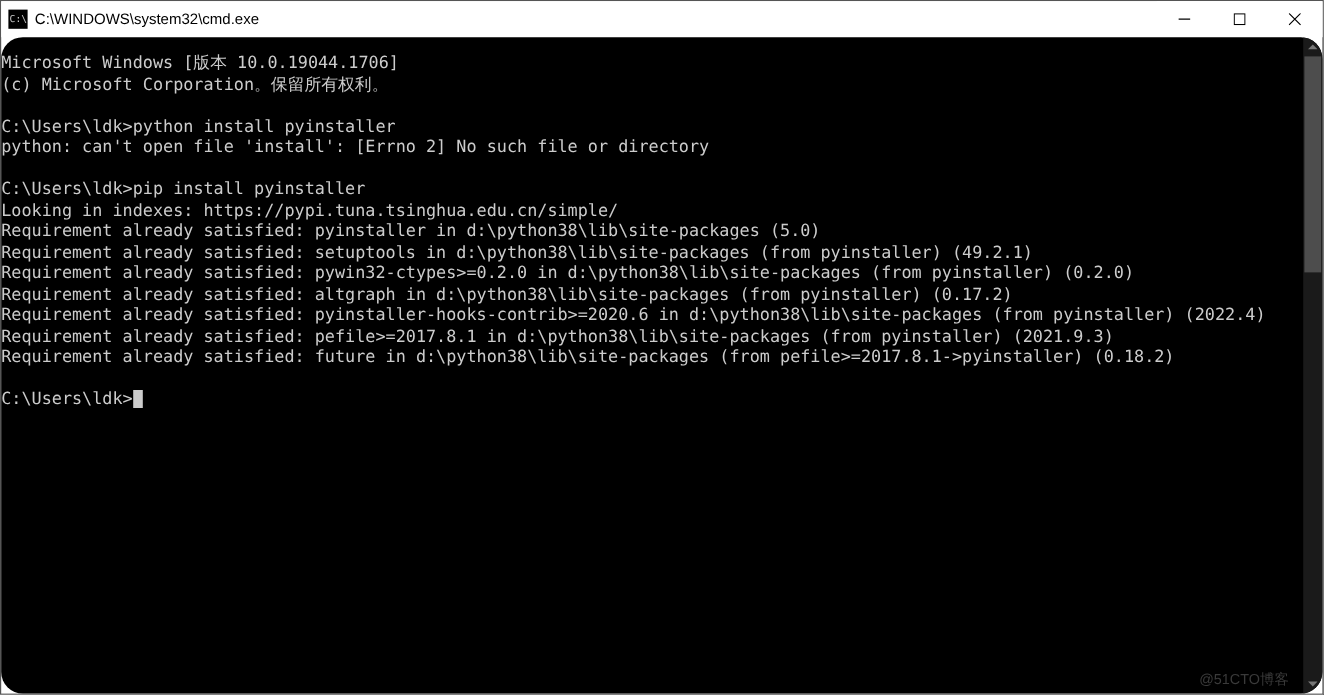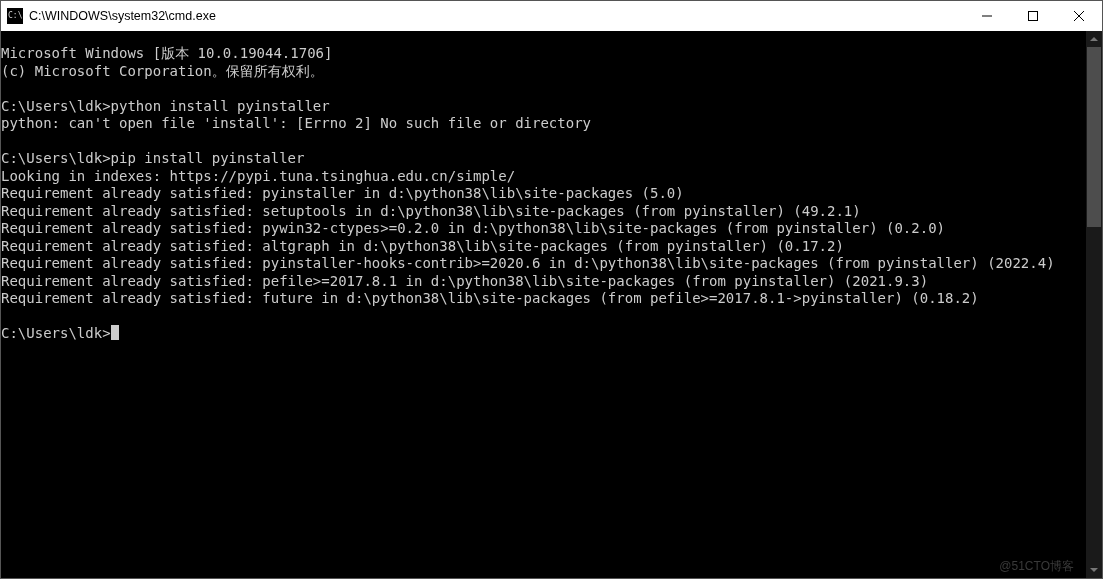--- a/index.html
+++ b/index.html
@@ -11,21 +11,21 @@
     font-size:12.5px;color:#000;user-select:none;}
   .titlebar .icon{width:16px;height:16px;margin:0 6px;position:relative;
     background:#000;}
   .titlebar .icon::after{content:"C:\\";font:8px/16px monospace;color:#ccc;
     position:absolute;left:1px;top:0;}
   .titlebar .title{flex:0 0 auto;}
   .titlebar .spacer{flex:1;}
   .winbtn{width:46px;height:30px;display:flex;align-items:center;
     justify-content:center;background:#fff;}
   .winbtn svg{width:10px;height:10px;stroke:#000;stroke-width:1;fill:none;}
-  .client{flex:1;background:#000;overflow:hidden;position:relative;}
+  .client{flex:1;background:#000;overflow:hidden;position:relative;border-radius:18px;}
   .terminal{box-sizing:border-box;width:100%;height:100%;
     font:14px/17.5px "NSimSun","SimSun","Consolas",monospace;
     color:#cccccc;white-space:pre-wrap;word-break:break-all;
     padding:0 0 0 0;}
   .terminal .cursor{display:inline-block;width:8px;height:15px;
     background:#cccccc;vertical-align:text-bottom;margin-bottom:1px;}
   .scrollbar{position:absolute;right:0;top:0;width:16px;height:100%;
     background:#1a1a1a;}
   .scrollbar .thumb{position:absolute;left:1px;right:1px;top:16px;height:180px;
     background:#4d4d4d;}

